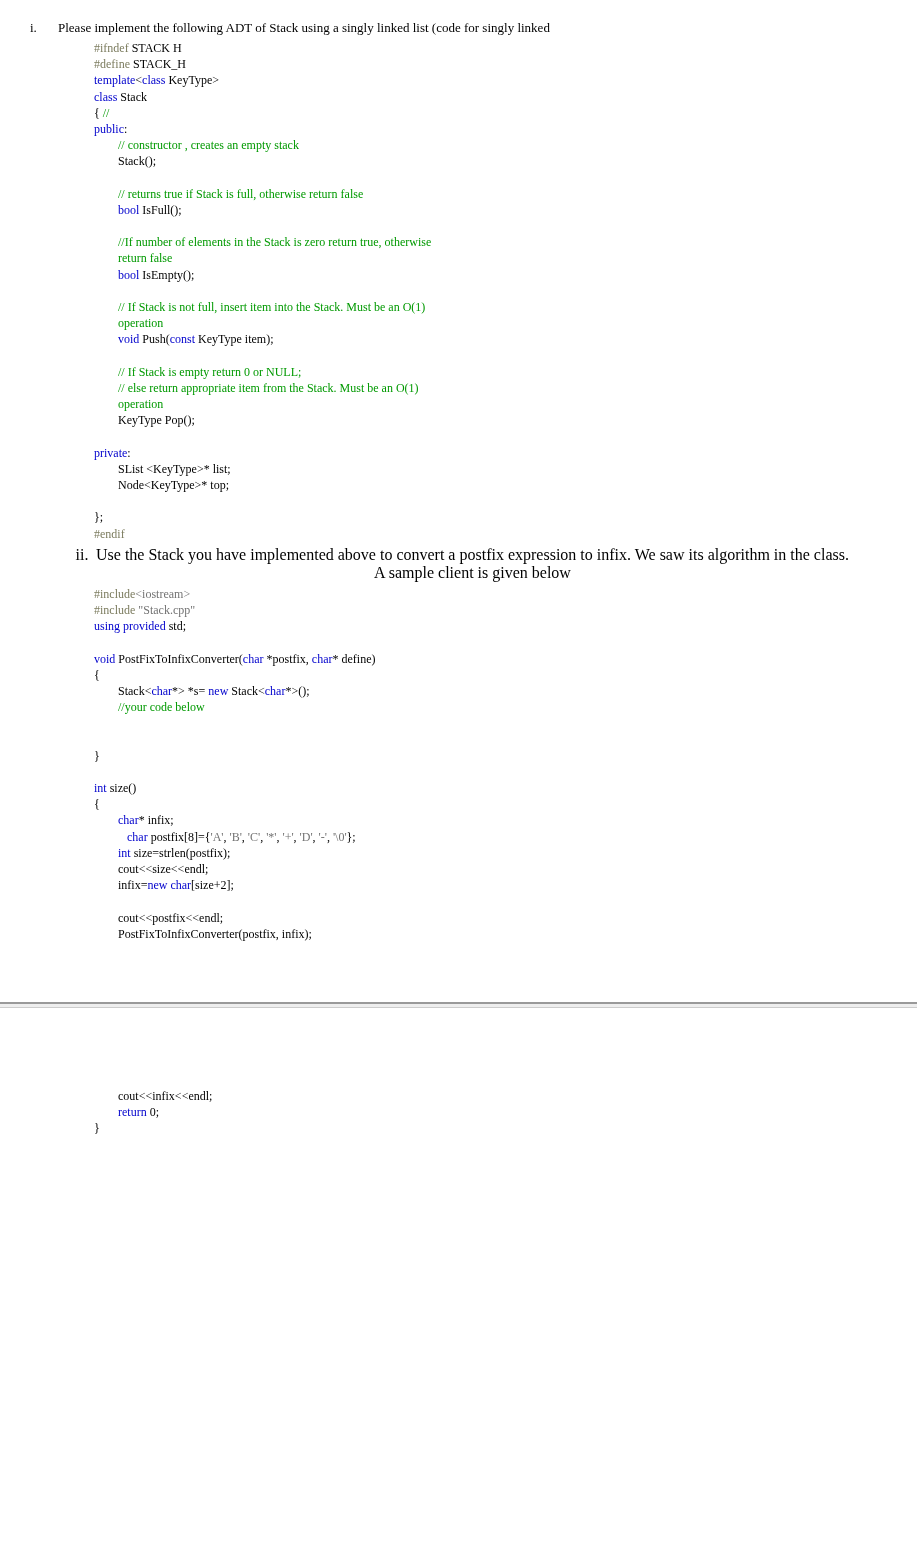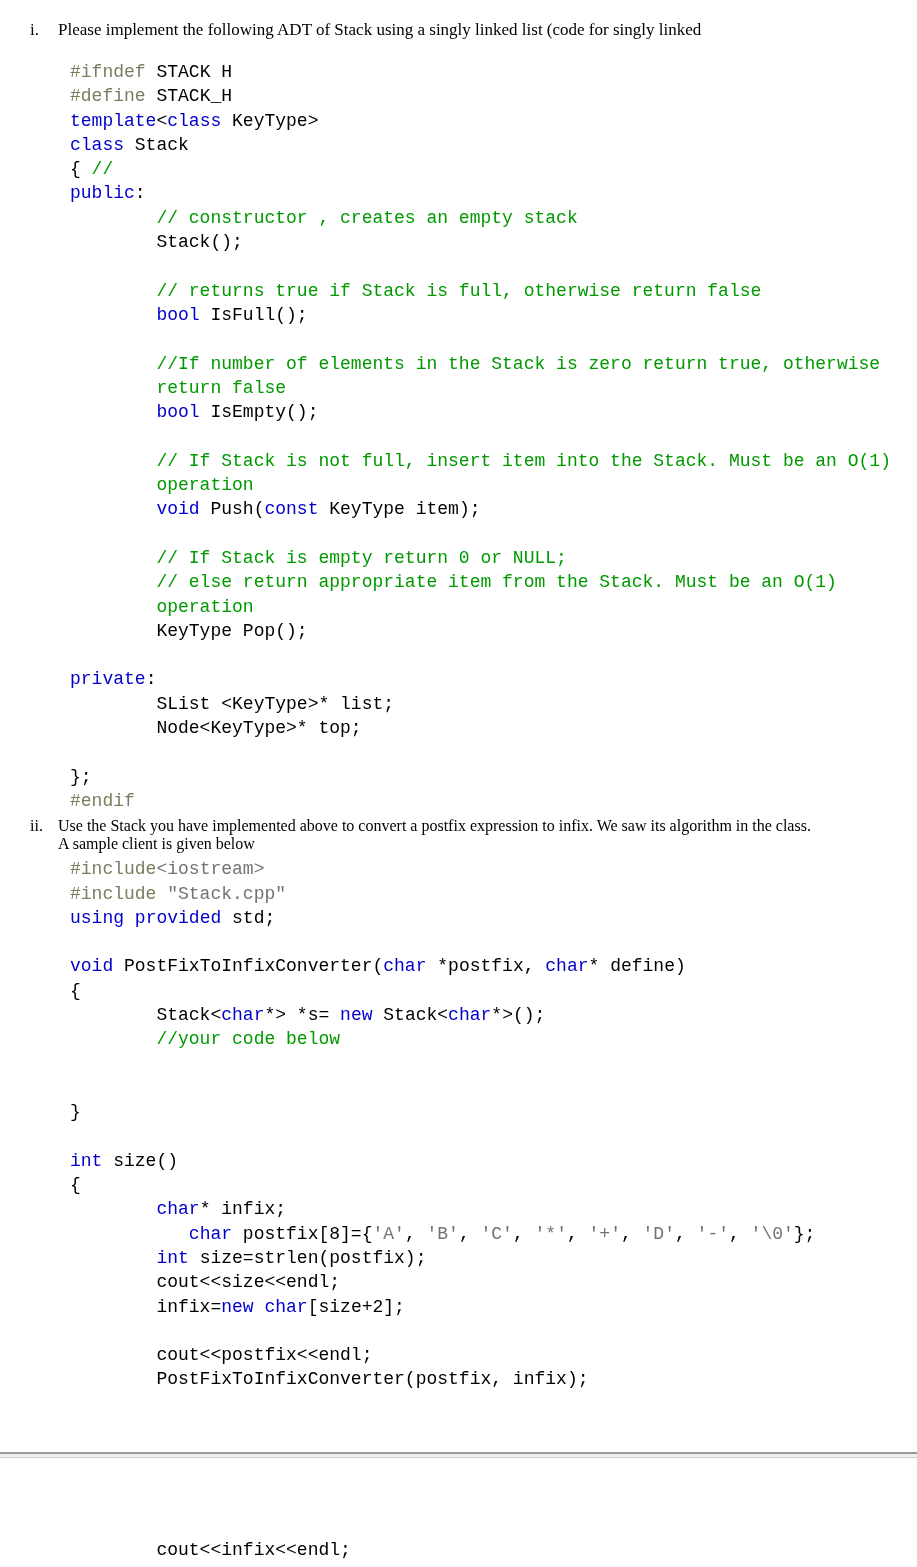--- a/index.html
+++ b/index.html
@@ -6,42 +6,43 @@
     margin: 0;
     padding: 20px 30px;
     font-family: "Times New Roman", Times, serif;
     font-size: 16px;
     background: #fff;
     color: #000;
     width: 917px;
     box-sizing: border-box;
   }
   .heading {
-    font-size: 17px;
-    margin-bottom: 20px;
+    font-size: 13px;
+    margin-bottom: 4px;
   }
   .heading .roman {
     display: inline-block;
     width: 28px;
   }
   .heading-line2 {
     text-align: center;
   }
   .code-block {
-    font-family: Liberation Mono, monospace;
-    font-size: 18px;
+    font-family: Liberation Serif, serif;
+    font-size: 12px;
     white-space: pre;
-    margin-left: 40px;
+    margin-left: 64px;
     line-height: 1.35;
   }
   .subtext {
     font-size: 16px;
     margin-left: 0;
     margin-top: 4px;
     margin-bottom: 4px;
+    text-align: center;
   }
   .subtext .roman {
     display: inline-block;
     width: 28px;
   }
   .page-break {
     border: none;
     border-top: 2px solid #999;
     border-bottom: 1px solid #ccc;
     margin: 60px -30px 80px -30px;

